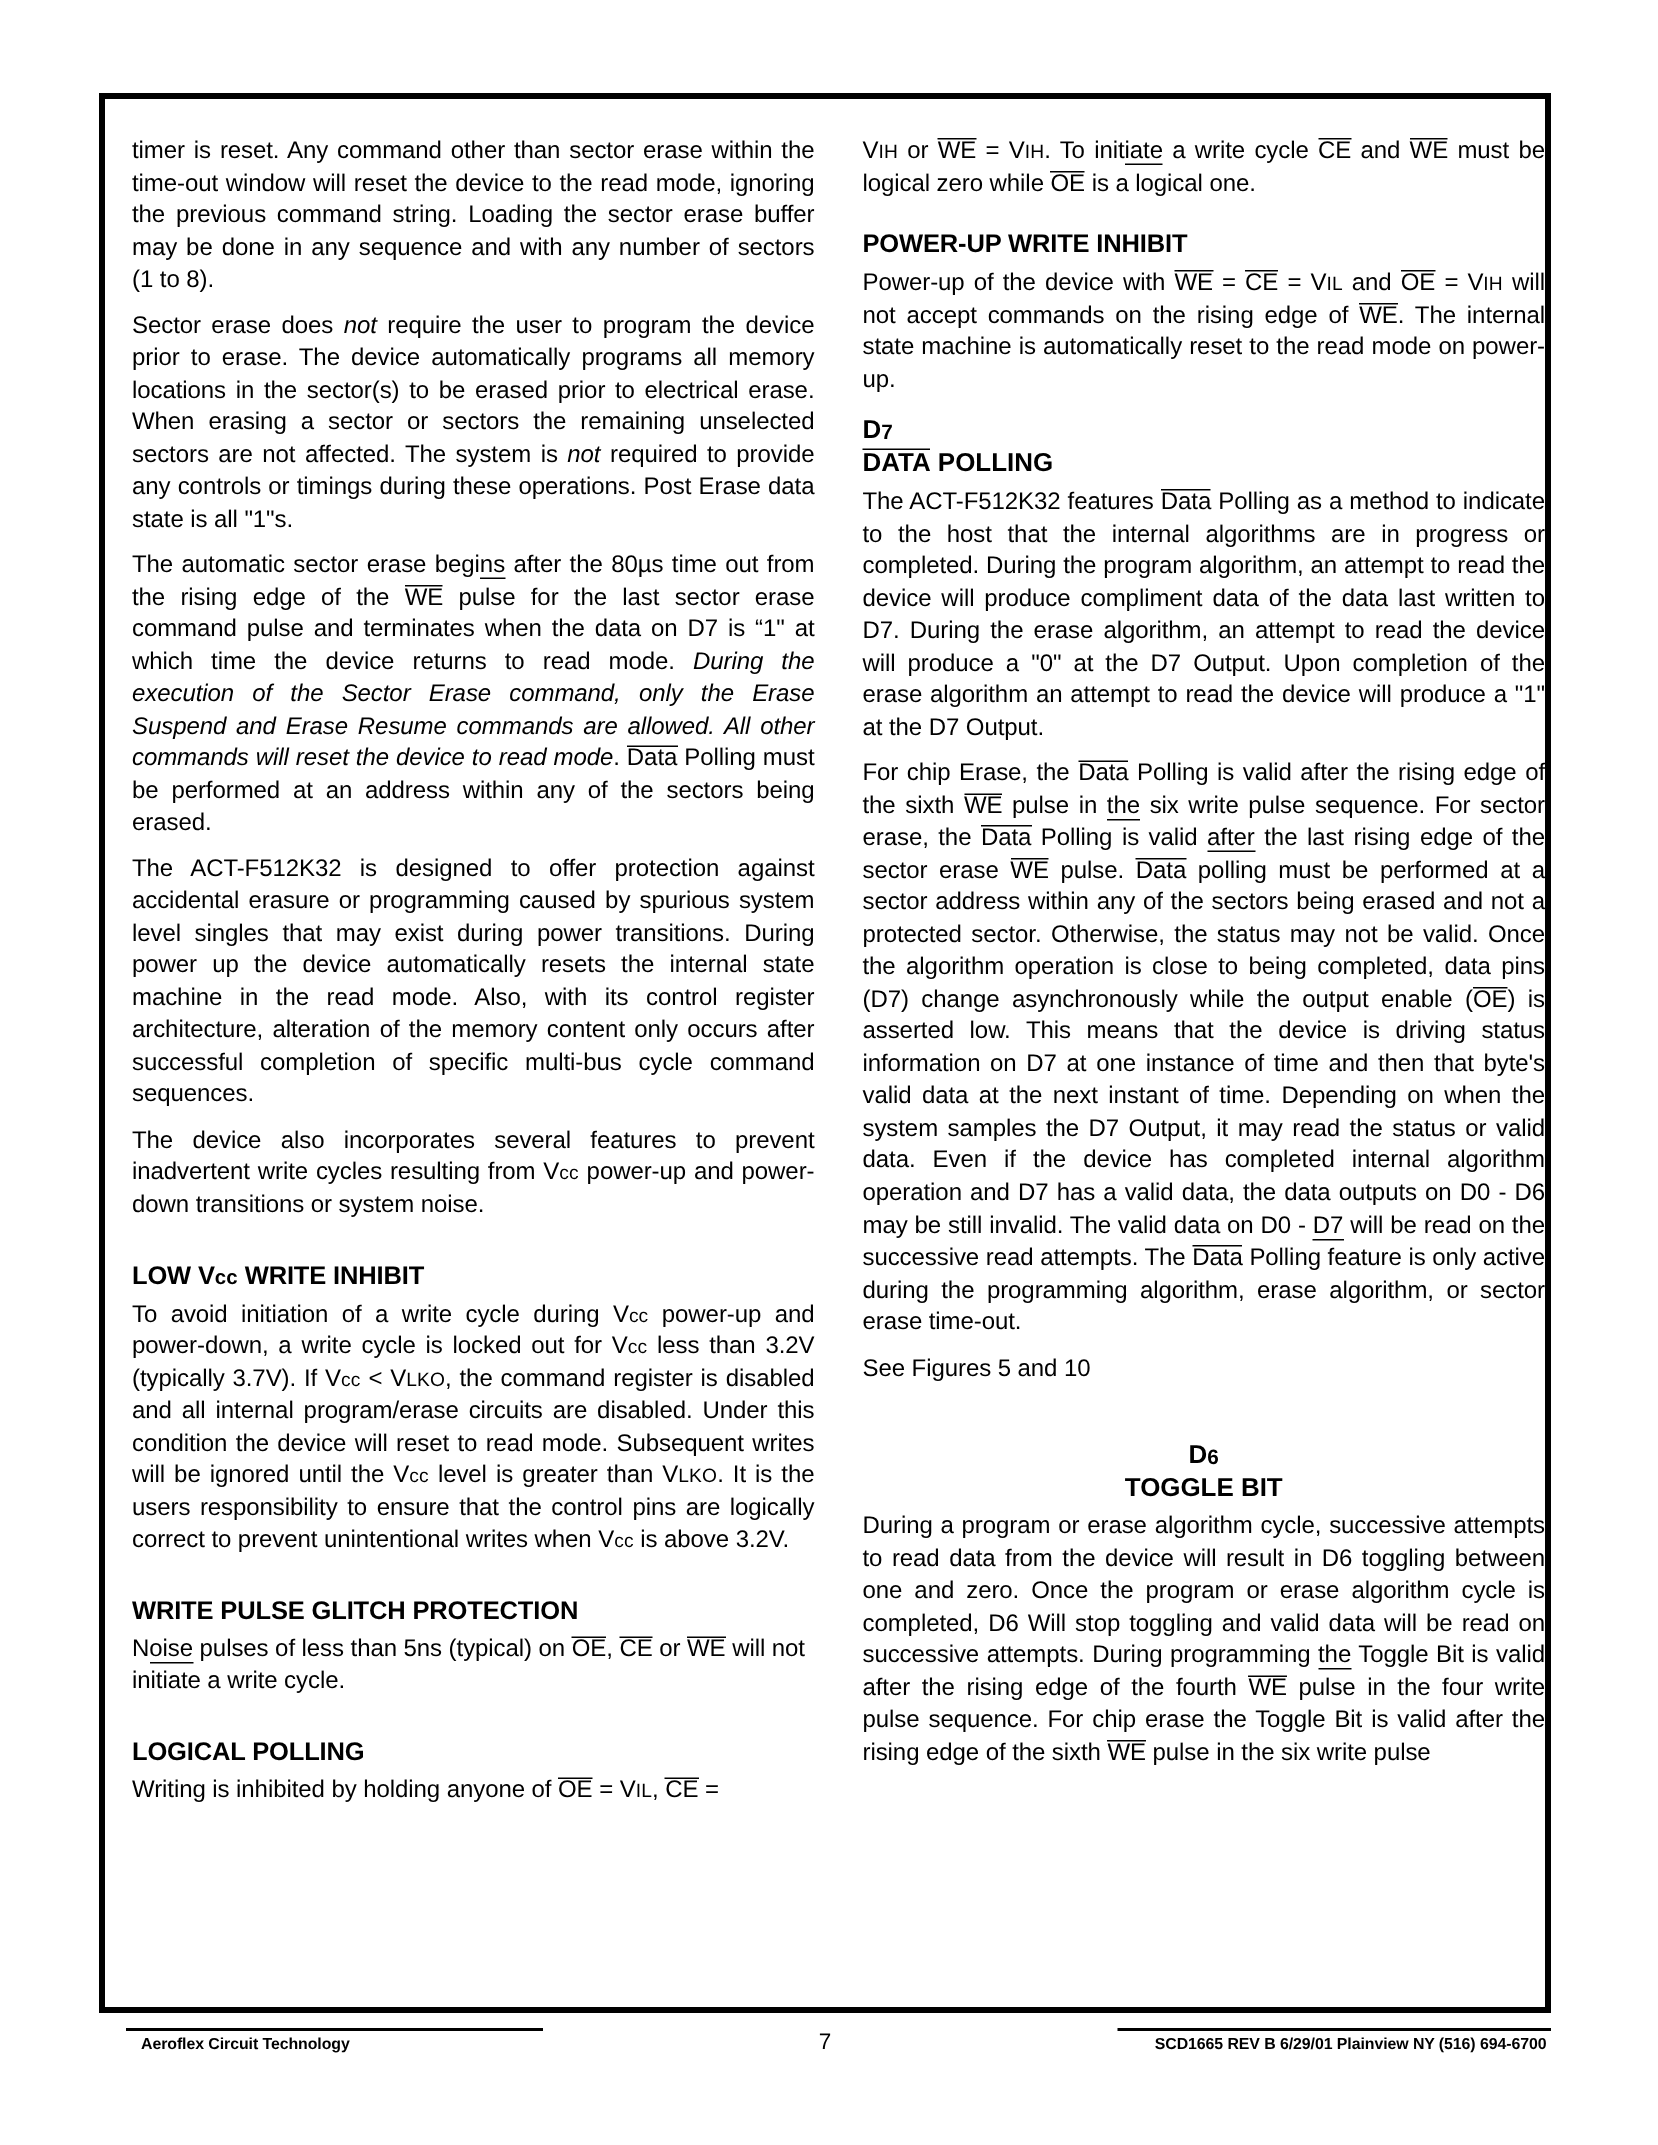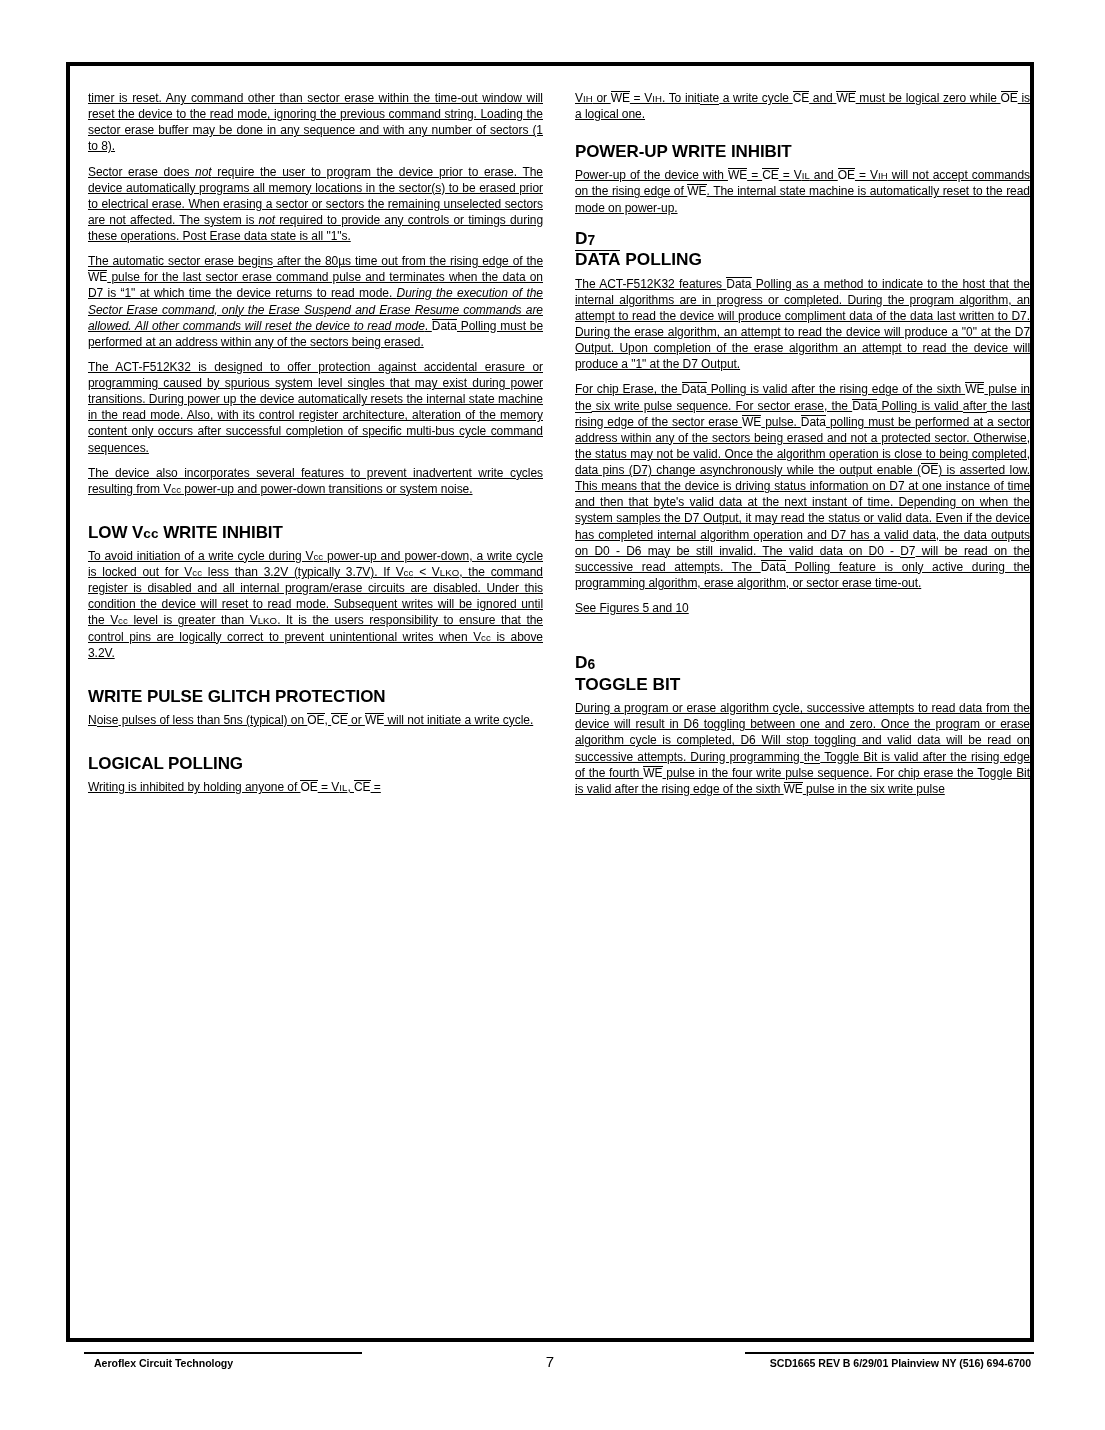--- a/index.html
+++ b/index.html
@@ -39,26 +39,25 @@
     gap: 32px;
   }
   .column {
     width: 455px;
     flex: 0 0 455px;
   }
 
   
   p {
     margin: 0 0 9px 0;
-    font-size: 12px;
+    font-size: 16px;
     line-height: 1.345;
     text-align: justify;
     text-justify: inter-word;
     letter-spacing: -0.05px;
-    text-decoration: underline;
   }
   p.nojust {
     text-align: left;
   }
 
   h1.major {
     font-size: 28.5px;
     font-weight: bold;
     font-style: italic;
     margin: 21px 0 7px 0;
@@ -217,21 +216,21 @@
         <span class="bitname"><span>D</span><span class="dsub">7</span></span>
         <span class="bittitle"><span class="ovl">DATA</span><span> POLLING</span></span>
       </div>
 
       <p><span>The ACT-F512K32 features </span><span class="ovl">Data</span><span> Polling as a method to indicate to the host that the internal algorithms are in progress or completed. During the program algorithm, an attempt to read the device will produce compliment data of the data last written to D7. During the erase algorithm, an attempt to read the device will produce a "0" at the D7 Output. Upon completion of the erase algorithm an attempt to read the device will produce a "1" at the D7 Output.</span></p>
 
       <p><span>For chip Erase, the </span><span class="ovl">Data</span><span> Polling is valid after the rising edge of the sixth </span><span class="ovl">WE</span><span> pulse in </span><span class="art">the</span><span> six write pulse sequence. For sector erase, the </span><span class="ovl">Data</span><span> Polling is valid </span><span class="art">after</span><span> the last rising edge of the sector erase </span><span class="ovl">WE</span><span> pulse. </span><span class="ovl">Data</span><span> polling must be performed at a sector address within any of the sectors being erased and not a protected sector. Otherwise, the status may not be valid. Once the algorithm operation is close to being completed, data pins (D7) change asynchronously while the output enable (</span><span class="ovl">OE</span><span>) is asserted low. This means that the device is driving status information on D7 at one instance of time and then that byte's valid data at the next instant of time. Depending on when the system samples the D7 Output, it may read the status or valid data. Even if the device has completed internal algorithm operation and D7 has a valid data, the data outputs on D0 - D6 may be still invalid. The valid data on D0 - </span><span class="art">D7</span><span> will be read on the successive read attempts. The </span><span class="ovl">Data</span><span> Polling feature is only active during the programming algorithm, erase algorithm, or sector erase time-out.</span></p>
 
       <p class="nojust">See Figures 5 and 10</p>
 
-      <div class="bitblock" style="margin-top:38px;">
+      <div class="bitblock" style="margin-top:38px;text-align:center;">
         <span class="bitname"><span>D</span><span class="dsub">6</span></span>
         <span class="bittitle">TOGGLE BIT</span>
       </div>
 
 
       <p><span>During a program or erase algorithm cycle, successive attempts to read data from the device will result in D6 toggling between one and zero.  Once the program or erase algorithm cycle is completed, D6 Will stop toggling and valid data will be read on successive attempts. During programming </span><span class="art">the</span><span> Toggle Bit is valid after the rising edge of the fourth </span><span class="ovl">WE</span><span> pulse in the four write pulse sequence.  For chip erase the Toggle Bit is valid after the rising edge of the sixth </span><span class="ovl">WE</span><span> pulse in the six write pulse</span></p>
 
     </div>
   </div>
 </div>

